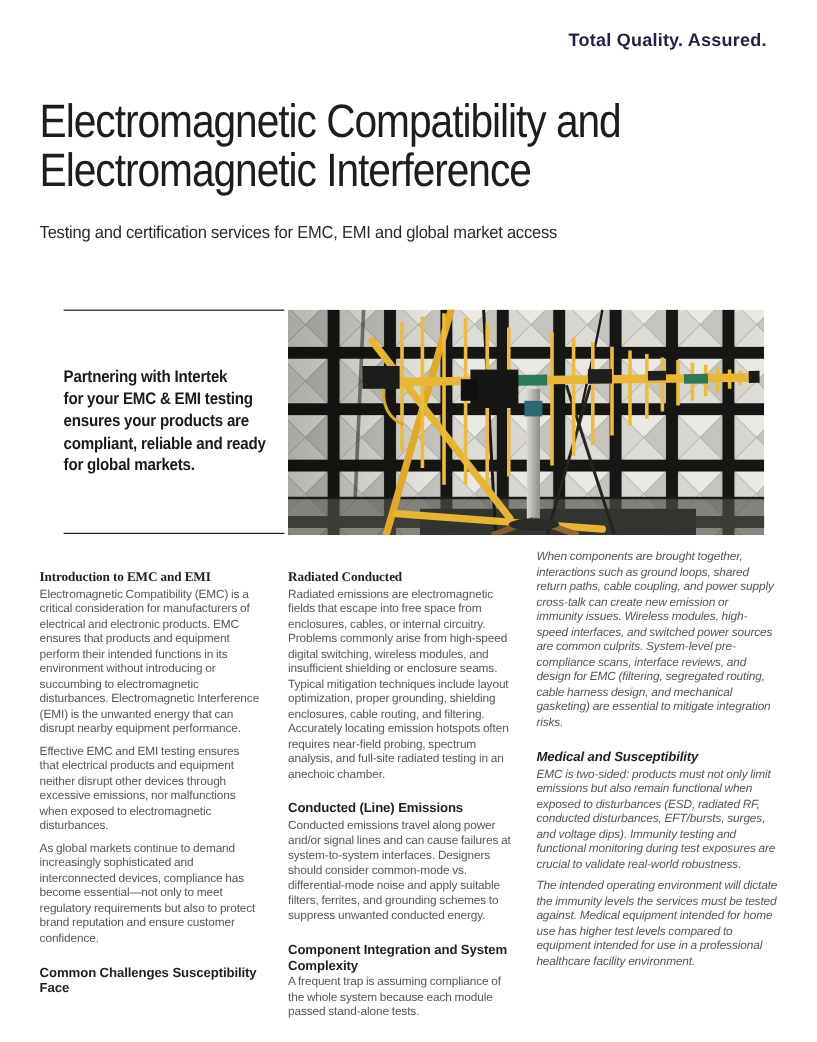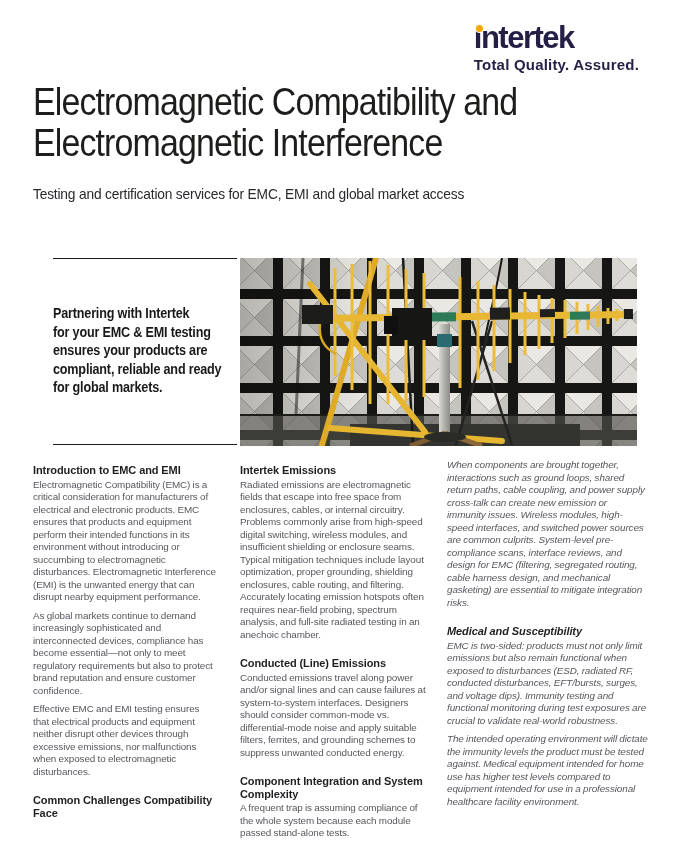--- a/index.html
+++ b/index.html
@@ -34,34 +34,30 @@
   .photo svg{display:block;}
 
   
   .columns{position:absolute;left:33px;top:459px;width:615px;display:flex;}
   .col{flex:none;}
   .col-1{width:184px;margin-right:23px;}
   .col-2{width:190px;margin-right:17px;}
   .col-3{width:201px;font-style:italic;}
   .col h3{font-size:11px;font-weight:bold;color:#1f1f23;line-height:12.5px;
           letter-spacing:-0.1px;margin:16px 0 2px 0;}
-  .col section:first-child h3{margin-top:5px;}
+  .col section:first-child h3{margin-top:16px;font-family:Liberation Serif, serif;}
   .col p{font-size:9.9px;line-height:12.5px;color:#56565e;letter-spacing:-0.1px;
          word-spacing:-0.3px;margin:0 0 6px 0;}
 </style>
 </head>
 <body>
 
 <div class="page">
 
   <div class="logo-block">
-    <div class="brand-wrap">
-      <span class="brand">intertek</span>
-      <span class="brand-dot"></span>
-    </div>
     <div class="tagline">Total Quality. Assured.</div>
   </div>
 
   <h1 class="title">
     <span>Electromagnetic Compatibility and</span>
     <span>Electromagnetic Interference</span>
   </h1>
   <p class="subtitle">Testing and certification services for EMC, EMI and global market access</p>
 
   <aside class="callout">
@@ -155,48 +151,48 @@
       <rect x="144" y="58" width="14" height="18" fill="#101010"></rect>
     </svg>
   </figure>
 
   <main class="columns">
 
     <div class="col col-1">
       <section>
         <h3>Introduction to EMC and EMI</h3>
         <p>Electromagnetic Compatibility (EMC) is a critical consideration for manufacturers of electrical and electronic products. EMC ensures that products and equipment perform their intended functions in its environment without introducing or succumbing to electromagnetic disturbances. Electromagnetic Interference (EMI) is the unwanted energy that can disrupt nearby equipment performance.</p>
+        <p>Effective EMC and EMI testing ensures that electrical products and equipment neither disrupt other devices through excessive emissions, nor malfunctions when exposed to electromagnetic disturbances.</p>
         <p>As global markets continue to demand increasingly sophisticated and interconnected devices, compliance has become essential—not only to meet regulatory requirements but also to protect brand reputation and ensure customer confidence.</p>
-        <p>Effective EMC and EMI testing ensures that electrical products and equipment neither disrupt other devices through excessive emissions, nor malfunctions when exposed to electromagnetic disturbances.</p>
       </section>
       <section>
-        <h3>Common Challenges Compatibility Face</h3>
+        <h3>Common Challenges Susceptibility Face</h3>
       </section>
     </div>
 
     <div class="col col-2">
       <section>
-        <h3>Intertek Emissions</h3>
+        <h3>Radiated Conducted</h3>
         <p>Radiated emissions are electromagnetic fields that escape into free space from enclosures, cables, or internal circuitry. Problems commonly arise from high-speed digital switching, wireless modules, and insufficient shielding or enclosure seams. Typical mitigation techniques include layout optimization, proper grounding, shielding enclosures, cable routing, and filtering. Accurately locating emission hotspots often requires near-field probing, spectrum analysis, and full-site radiated testing in an anechoic chamber.</p>
       </section>
       <section>
         <h3>Conducted (Line) Emissions</h3>
         <p>Conducted emissions travel along power and/or signal lines and can cause failures at system-to-system interfaces. Designers should consider common-mode vs. differential-mode noise and apply suitable filters, ferrites, and grounding schemes to suppress unwanted conducted energy.</p>
       </section>
       <section>
         <h3>Component Integration and System Complexity</h3>
         <p>A frequent trap is assuming compliance of the whole system because each module passed stand-alone tests.</p>
       </section>
     </div>
 
     <div class="col col-3">
       <section>
         <p>When components are brought together, interactions such as ground loops, shared return paths, cable coupling, and power supply cross-talk can create new emission or immunity issues. Wireless modules, high-speed interfaces, and switched power sources are common culprits. System-level pre-compliance scans, interface reviews, and design for EMC (filtering, segregated routing, cable harness design, and mechanical gasketing) are essential to mitigate integration risks.</p>
       </section>
       <section>
         <h3>Medical and Susceptibility</h3>
         <p>EMC is two-sided: products must not only limit emissions but also remain functional when exposed to disturbances (ESD, radiated RF, conducted disturbances, EFT/bursts, surges, and voltage dips). Immunity testing and functional monitoring during test exposures are crucial to validate real-world robustness.</p>
-        <p>The intended operating environment will dictate the immunity levels the product must be tested against. Medical equipment intended for home use has higher test levels compared to equipment intended for use in a professional healthcare facility environment.</p>
+        <p>The intended operating environment will dictate the immunity levels the services must be tested against. Medical equipment intended for home use has higher test levels compared to equipment intended for use in a professional healthcare facility environment.</p>
       </section>
     </div>
 
   </main>
 </div>
 
 </body></html>

